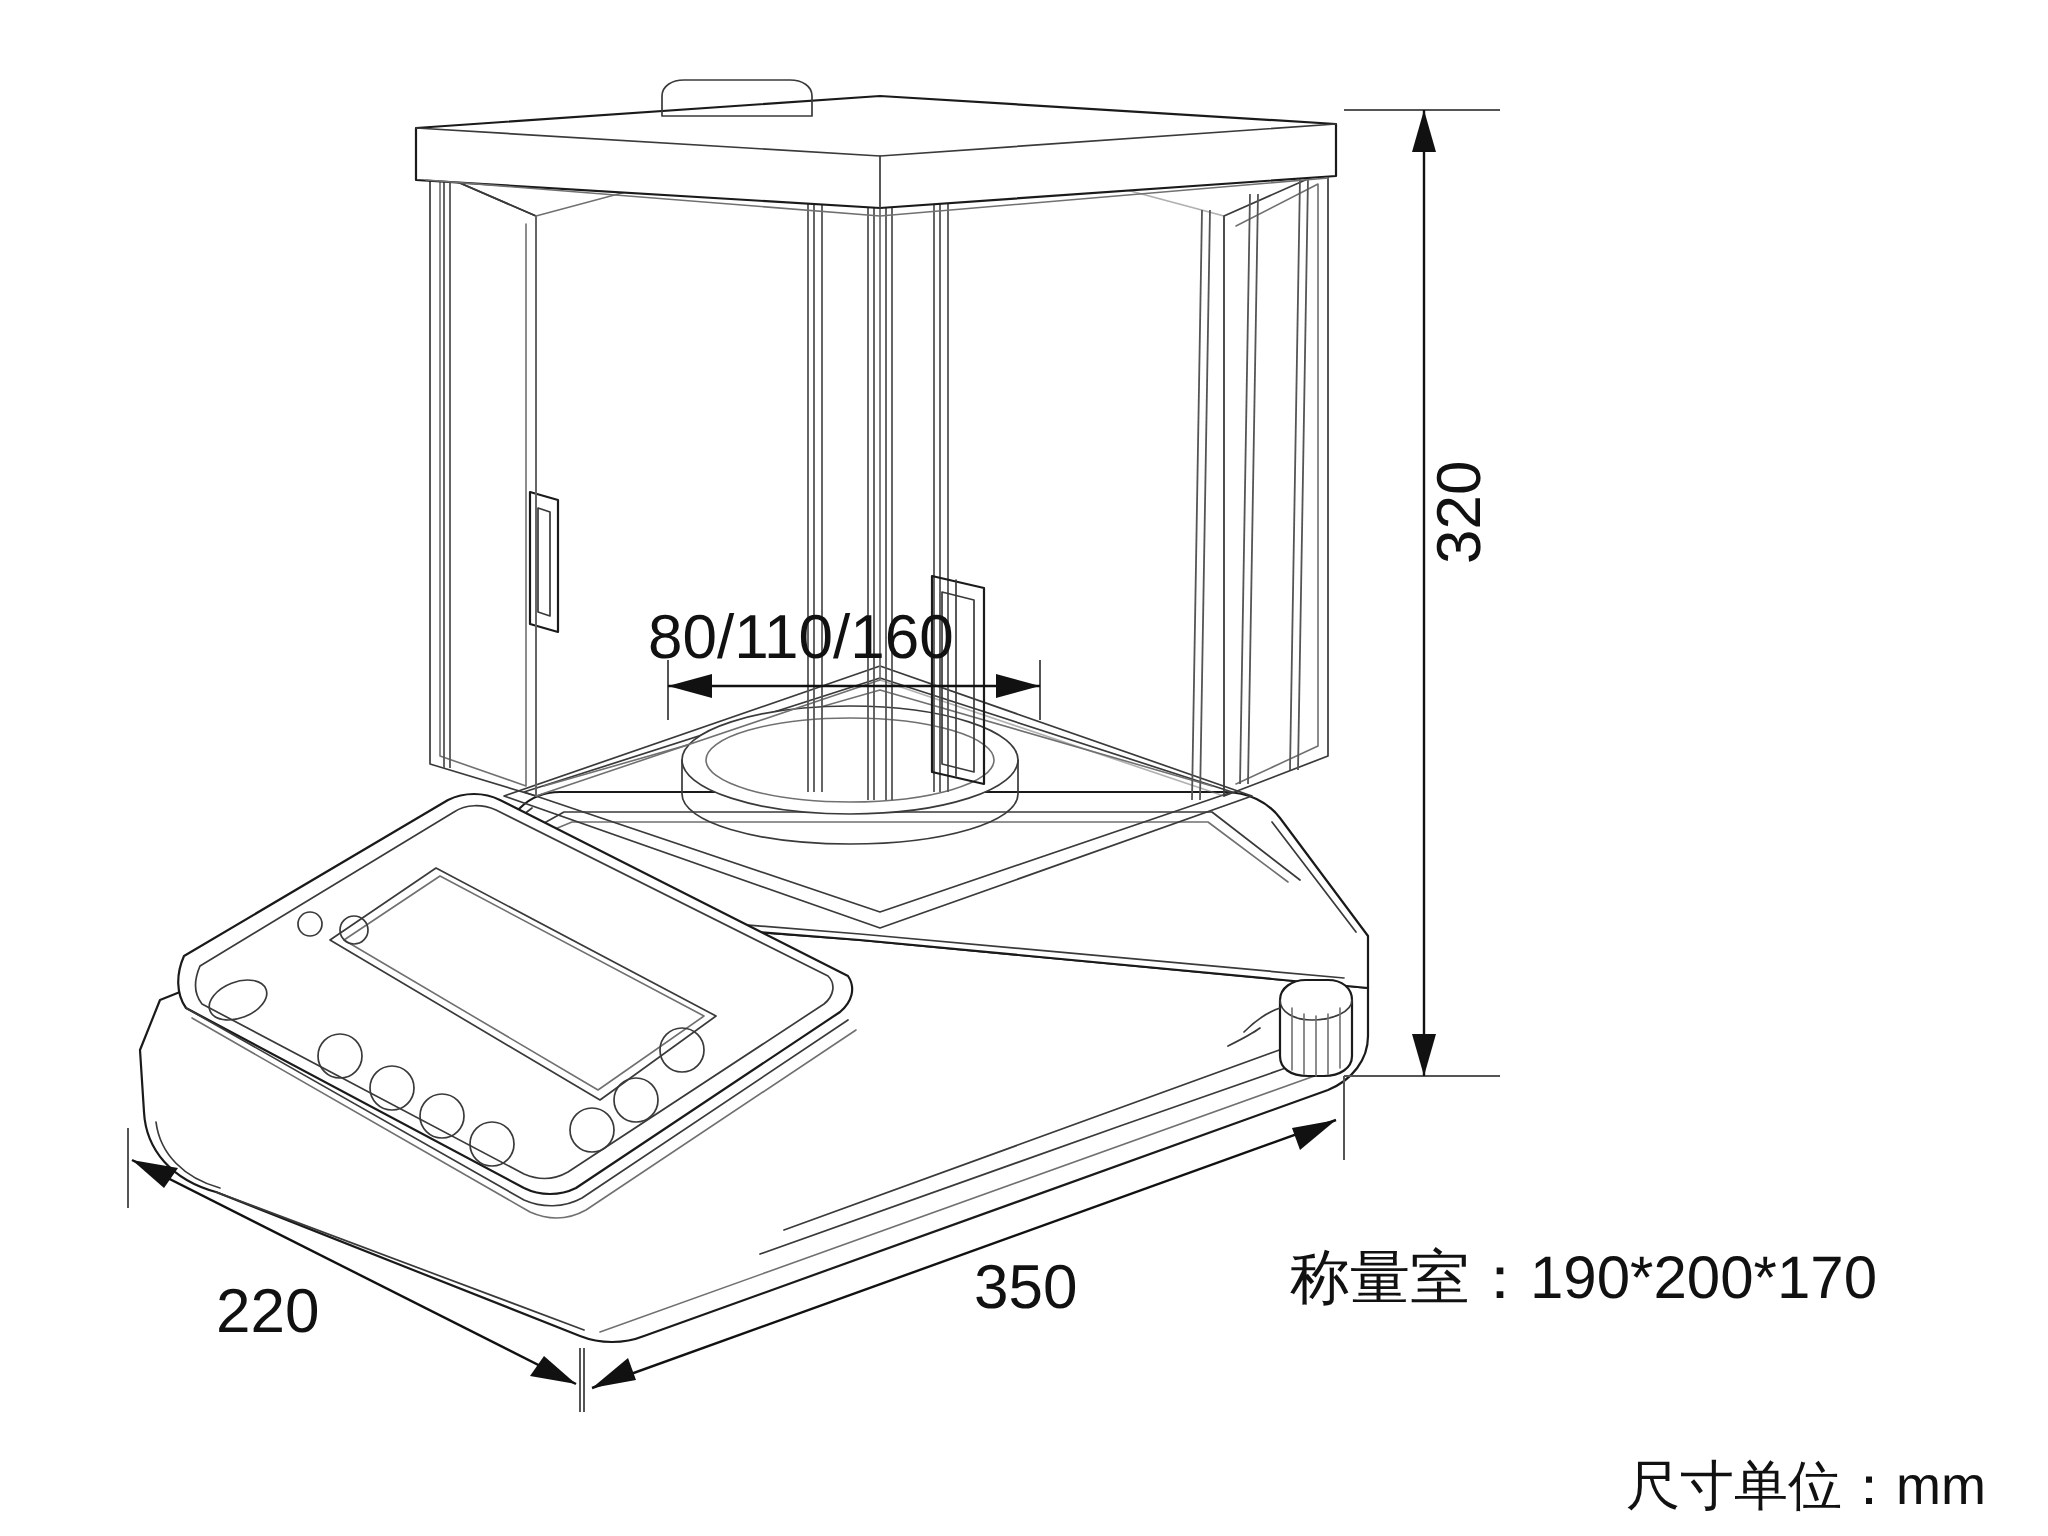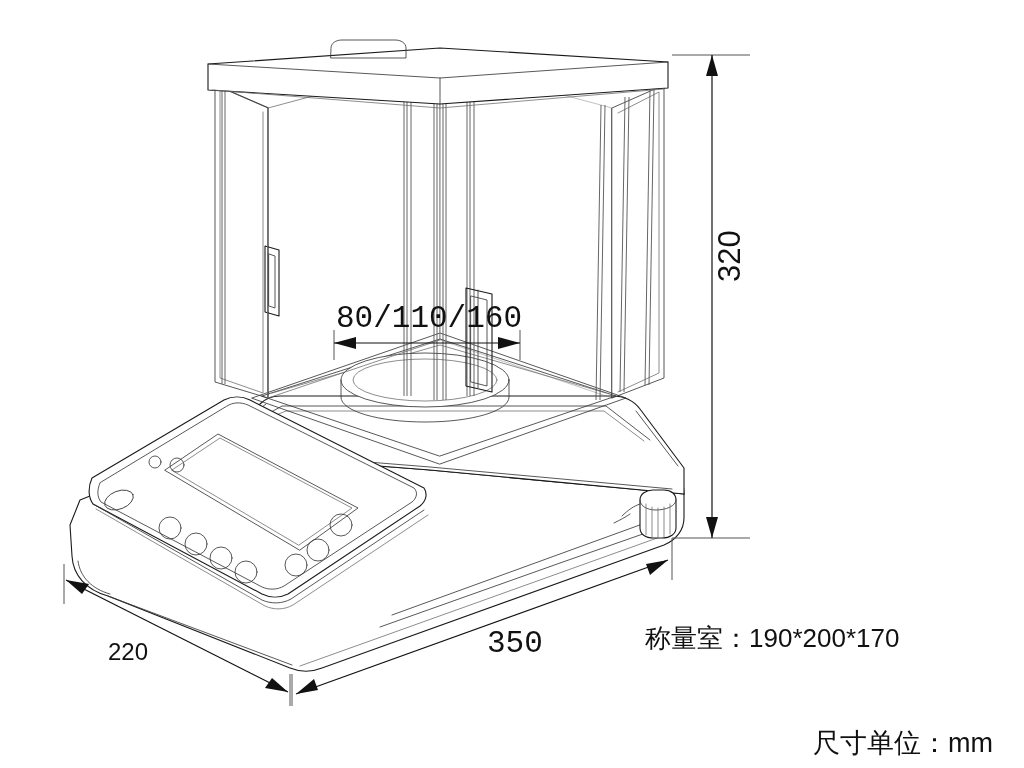--- a/index.html
+++ b/index.html
@@ -65,31 +65,31 @@
   }
   .arrowfill { fill: #111; stroke: none; }
 
   .label {
     position: absolute;
     color: #111;
     font-family: "Liberation Sans", sans-serif;
     white-space: nowrap;
     line-height: 1;
   }
-  #label-depth  { left: 108px; top: 640px; font-size: 24px; text-align: center; }
-  #label-width  { left: 487px; top: 628px; font-size: 31px; font-family: Liberation Mono, monospace; }
+  #label-depth  { left: 108px; top: 640px; font-size: 31px; text-align: center; }
+  #label-width  { left: 487px; top: 628px; font-size: 31px; }
   #label-height {
     left: 714px; top: 282px; font-size: 31px;
     transform: rotate(-90deg);
     transform-origin: left top;
   }
   #label-pan {
-    left: 336px; top: 303px; font-size: 31px; font-family: Liberation Mono, monospace;
-  }
-  #note-chamber { left: 645px; top: 625px; font-size: 26px; }
+    left: 324px; top: 303px; font-size: 31px;
+  }
+  #note-chamber { left: 645px; top: 625px; font-size: 30px; }
   #note-unit    { left: 813px; top: 702px; font-size: 27px; margin-top: 28px; }
 </style>
 </head>
 <body>
 
 <div id="stage">
 
   <svg class="drawing" viewBox="0 0 1024 768">
 
     <g>

